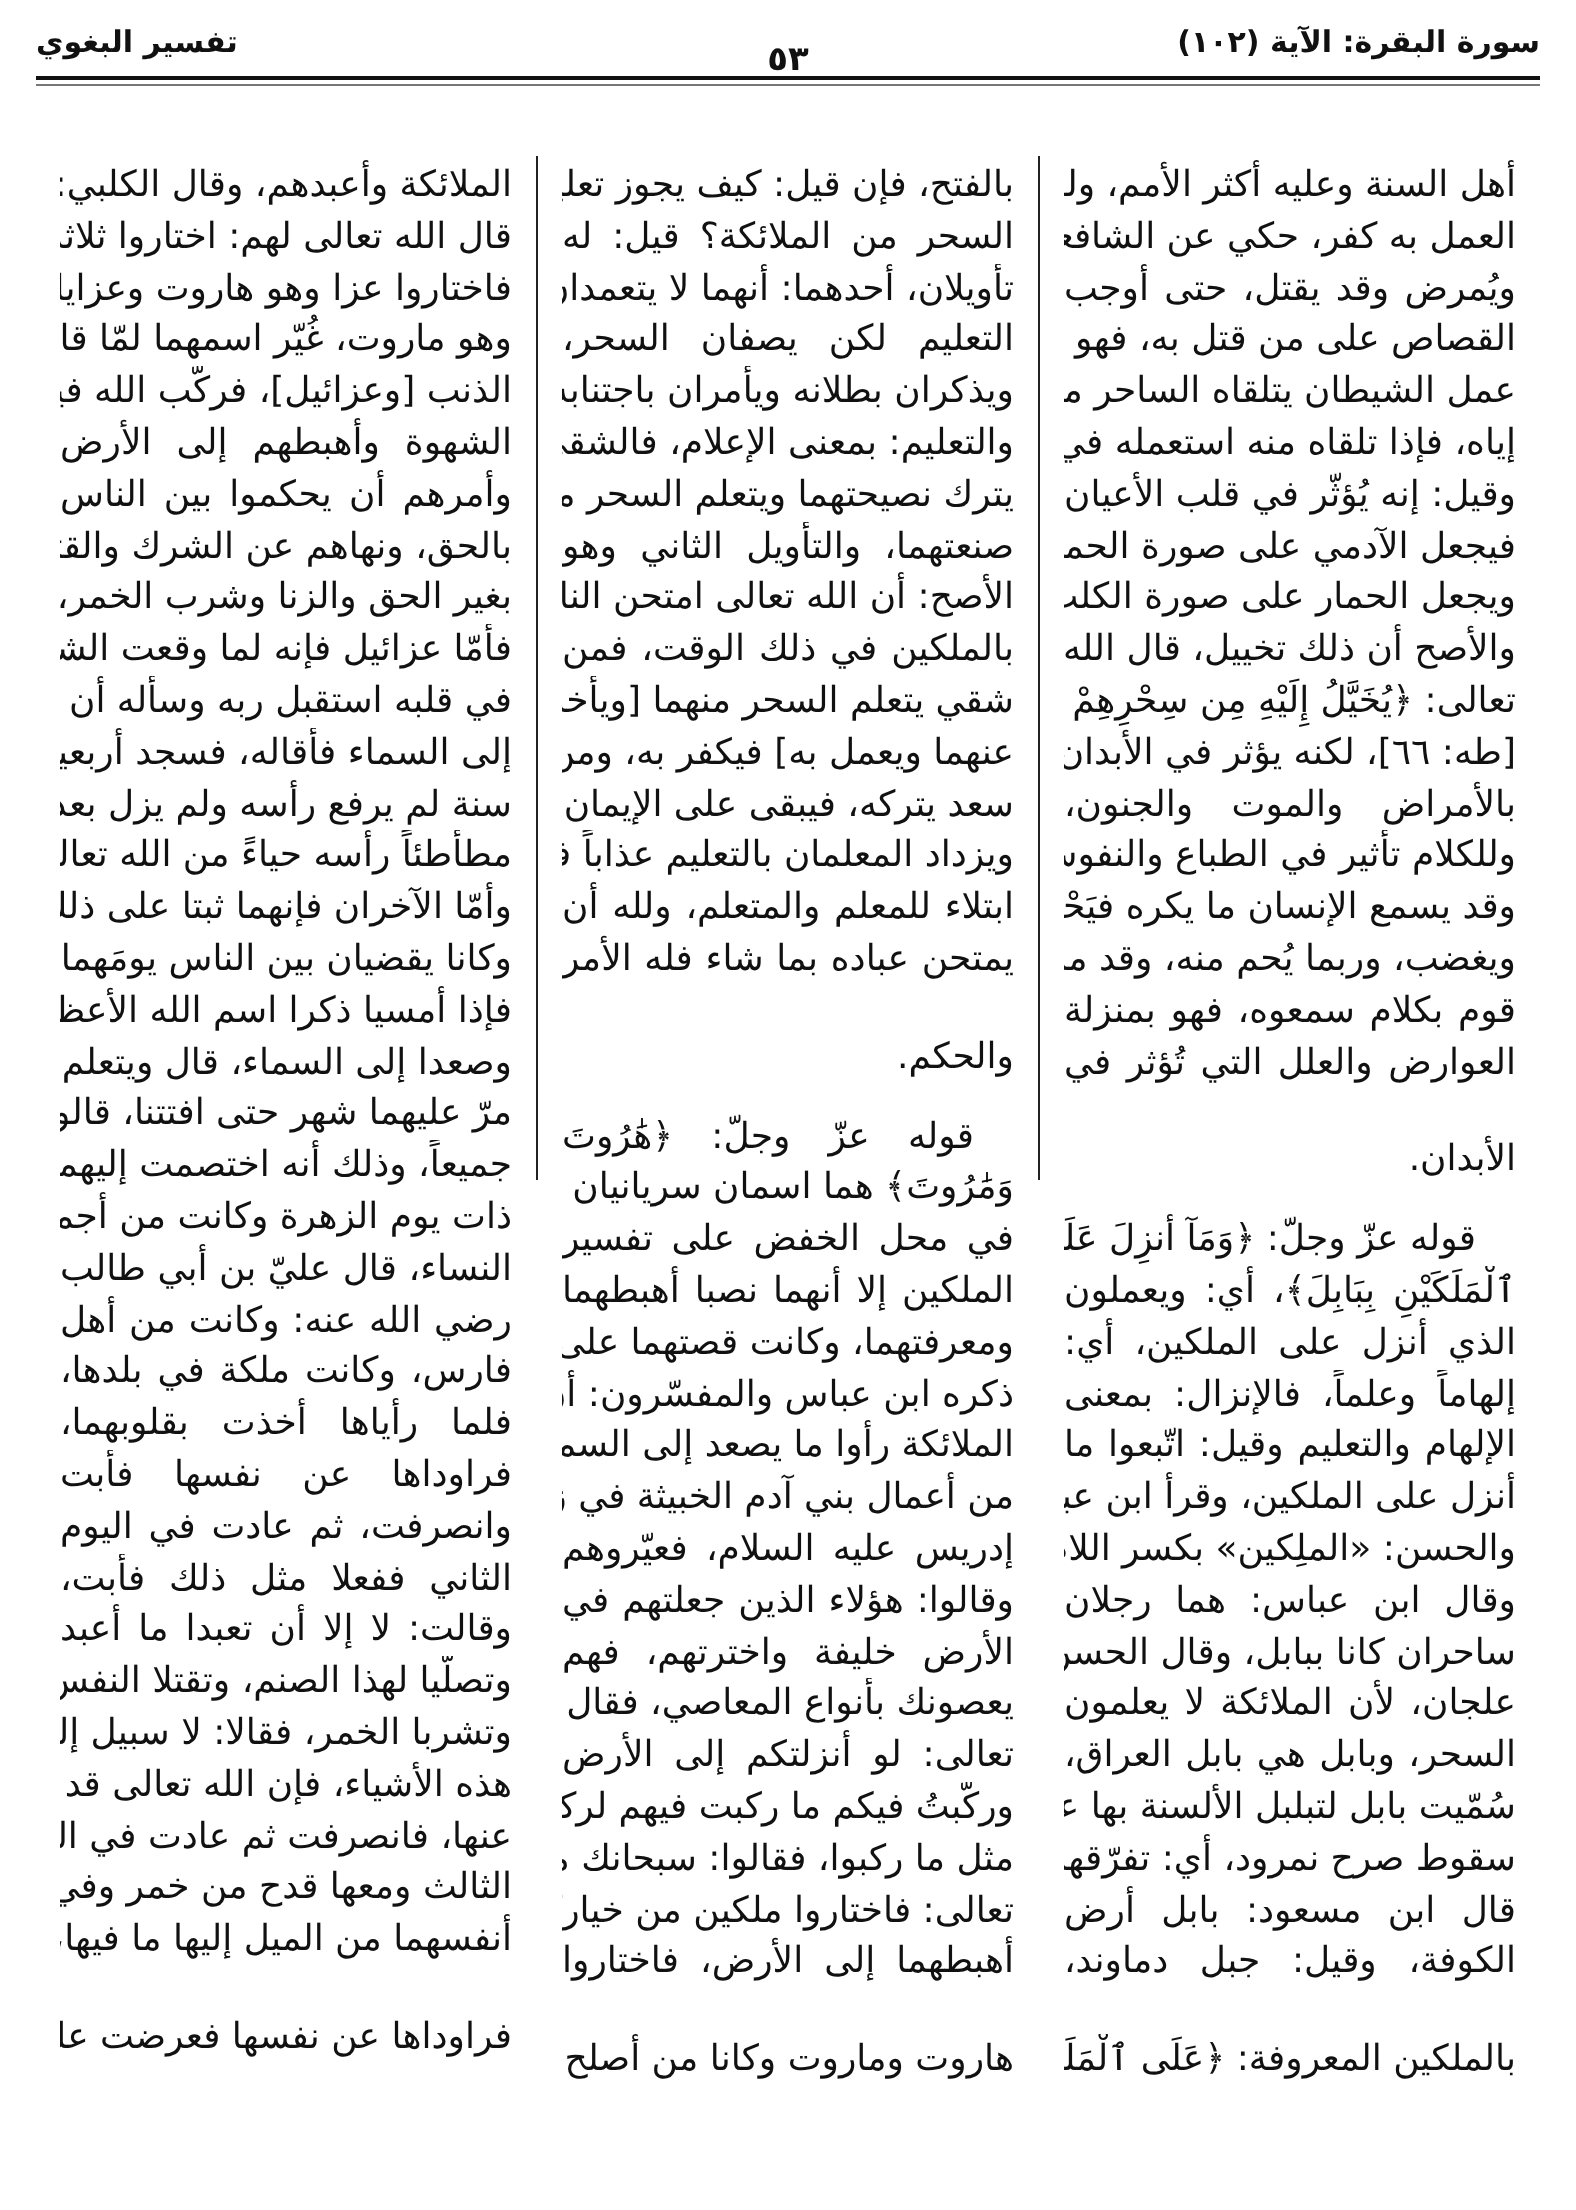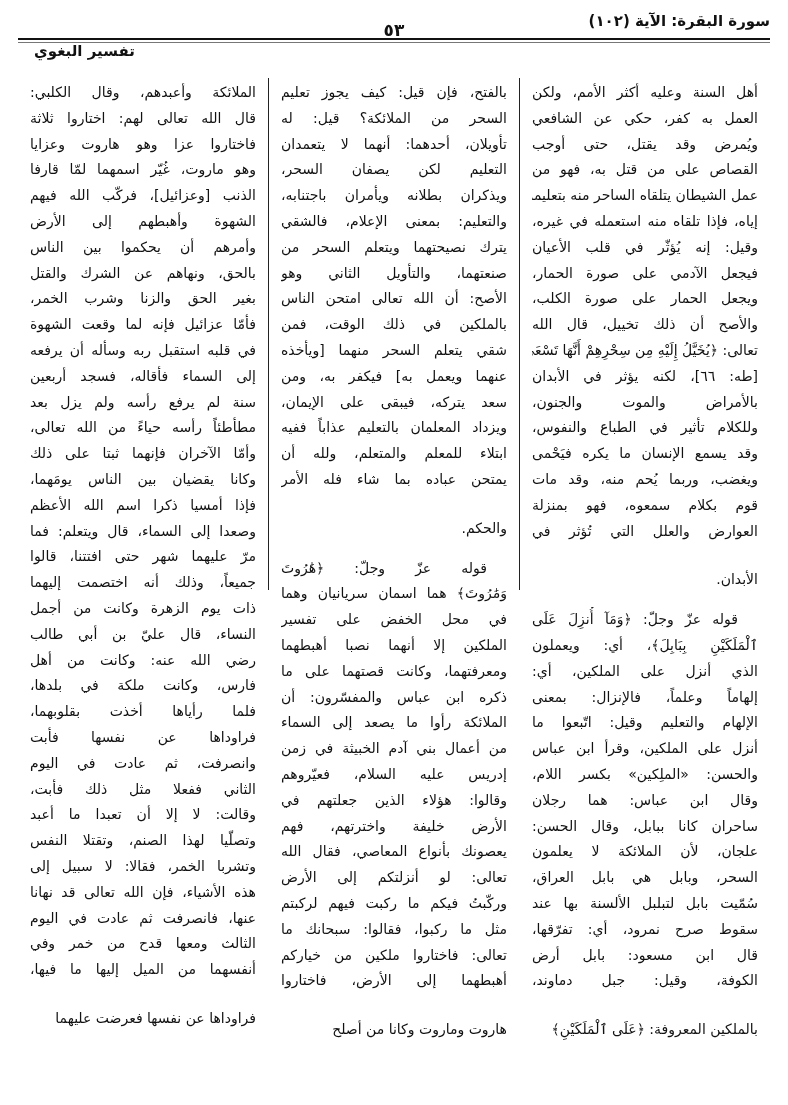--- a/index.html
+++ b/index.html
@@ -6,36 +6,36 @@
   body {
     width: 788px; height: 1105px; position: relative; overflow: hidden;
     font-family: "DejaVu Sans", sans-serif; color: #111;
   }
   .page-header {
     position: absolute; left: 18px; top: 8px; width: 752px; height: 30px;
     direction: rtl;
   }
   .hdr-surah { position: absolute; right: 0; top: 4px; font-size: 15px; font-weight: bold; }
   .hdr-page { position: absolute; left: 0; right: 0; text-align: center; top: 12px; font-size: 17px; font-weight: bold; }
-  .hdr-book { position: absolute; left: 16px; top: 4px; font-size: 15px; font-weight: bold; margin-top: 30px; }
+  .hdr-book { position: absolute; left: 0; top: 4px; font-size: 15px; font-weight: bold; }
   .header-rule {
     position: absolute; left: 18px; width: 752px; top: 38px; height: 0;
     border-top: 2px solid #111;
   }
   .header-rule-thin {
     position: absolute; left: 18px; width: 752px; top: 42px; height: 0;
     border-top: 1px solid #777;
   }
   .columns {
     position: absolute; left: 18px; top: 80px; width: 752px; height: 1000px;
     direction: rtl; display: flex; flex-direction: row;
   }
   .col {
     width: 250px; box-sizing: border-box; padding: 0 12px;
-    font-size: 14px; line-height: 25.8px; text-align: justify;
+    font-size: 18px; line-height: 25.8px; text-align: justify;
     text-align-last: justify;
   }
   .col .line { display: block; white-space: nowrap; overflow: hidden; text-align: justify; text-align-last: justify; }
   .col .line.last { text-align-last: right; margin-top: 23px; }
   .col .gap { height: 14px; display: block; }
   .col .indent { padding-right: 20px; }
   .col-divider { width: 1px; background: #222; height: 512px; margin-top: -2px; }
 </style>
 </head>
 <body>

